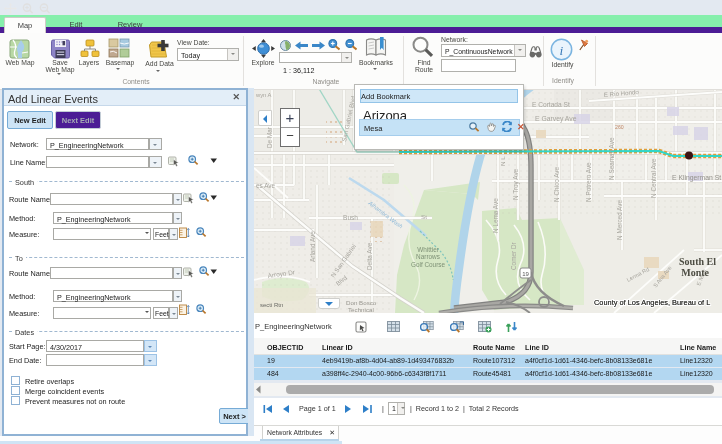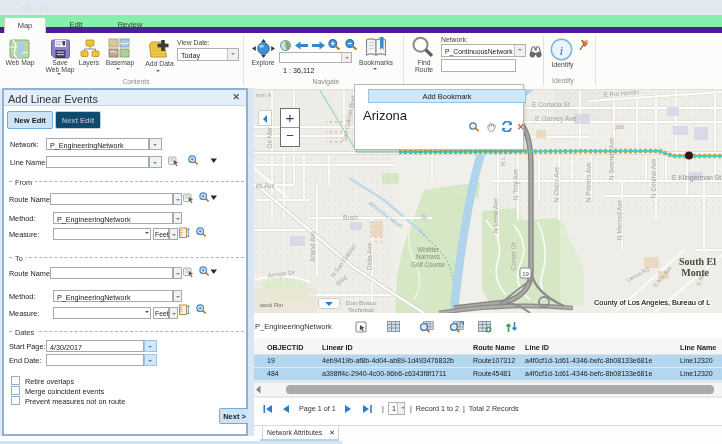--- a/index.html
+++ b/index.html
@@ -29,21 +29,21 @@
 .cbtxt { position:absolute; left:3px; top:2px; font-size:7.2px; color:#222; white-space:nowrap; }
 .darr { position:absolute; width:0; height:0; border:2.6px solid transparent; border-top-color:#555; }
 #lpanel { position:absolute; left:2px; top:88px; width:246px; height:348px;
   background:#fff; border:2px solid #8fb2d4; }
 #lphead { position:absolute; left:0; top:0; width:242px; height:16px;
   background:#e3eef8; border-bottom:1px solid #c6d8ea; }
 #lphead .t { position:absolute; left:4px; top:3px; font-size:11px; color:#333; }
 #lphead .x { position:absolute; right:6px; top:2px; font-size:9px; color:#555; font-weight:bold; }
 .btn { position:absolute; background:#cde4f6; border:1px solid #76abd6; border-radius:2px;
   font-size:7.5px; color:#1c1c1c; text-align:center;font-weight:bold; }
-.btn.dis { background:#0c4a6e; border-color:#c3cdd6; color:#a6adb4; }
+.btn.dis { background:#4c1d95; border-color:#c3cdd6; color:#a6adb4; }
 .flbl { position:absolute; font-size:7.3px; color:#222; }
 .inp { position:absolute; height:12px; background:#fff; border:1px solid #a9a9a5; }
 .inp .tx { position:absolute; left:3px; top:1.5px; font-size:7.2px; color:#222; white-space:nowrap; }
 .dbox { position:absolute; width:13px; height:12px; background:#eef3f8; border:1px solid #a9a9a5; }
 .dbox:after { content:""; position:absolute; left:3px; top:4.5px; border:2.8px solid transparent;
   border-top-color:#7b8894; }
 .gsep { position:absolute; left:5px; width:235px; border-top:1px dashed #a0b8d0; }
 .gsep .gt { position:absolute; left:5px; top:-4.5px; background:#fff; padding:0 3px;
   font-size:7.3px; color:#333; }
 .dbox.sm { width:9px; }
@@ -62,21 +62,21 @@
 #hthumb { position:absolute; left:36px; top:2px; width:428px; height:9px; background:#ababab; border-radius:4px; }
 #pager { position:absolute; left:250px; top:398px; width:472px; height:27px; background:#fff; }
 #pager .pt { position:absolute; top:6px; font-size:7.2px; color:#333; white-space:nowrap; }
 #btabs { position:absolute; left:250px; top:425px; width:472px; height:19px;
   background:#fdfdfd; border-top:1px solid #d9d9d6; }
 #btab1 { position:absolute; left:12px; top:0px; width:77px; height:15px; background:#fff;
   border:1px solid #d2d2cf; border-top:none; font-size:6.8px; color:#333; }
 #bkpopup { position:absolute; left:354px; top:84px; width:170px; height:66px;
   background:#fff; border:1px solid #b9b9b5; box-shadow:1px 2px 3px rgba(0,0,0,.15); }
 #addbk { position:absolute; left:5px; top:4px; width:158px; height:14px; background:#cfe7f8;
-  border:1px solid #94c4e8; font-size:7.5px; color:#222; text-align:center; line-height:13px;margin-left:8px; }
+  border:1px solid #94c4e8; font-size:7.5px; color:#222; line-height:13px; }
 #bkaz { position:absolute; left:8px; top:23px; font-size:13px; color:#222; }
 #bkmesa { position:absolute; left:4px; top:34px; width:161px; height:17px; background:#c5e2f6;
   border:1px solid #a5cdec; }
 #bkmesa .t { position:absolute; left:4px; top:4px; font-size:7.5px; color:#222; }
 #zoomctl { position:absolute; left:280px; top:108px; width:20px; height:39px; background:#fff;
   border:1px solid #6e6e6e; }
 #zoomctl .plus { position:absolute; left:0; top:0; width:100%; height:19px; border-bottom:1px solid #9a9a9a;
   font-size:15px; color:#3a4258; text-align:center; line-height:17px; }
 #zoomctl .minus { position:absolute; left:0; top:20px; width:100%; height:18px;
   font-size:13px; color:#333; text-align:center; line-height:14px; }
@@ -342,38 +342,41 @@
 </div>
 <div id="collapse"></div>
 <div id="zoomctl">
       <div class="plus">+</div>
       <div class="minus">−</div>
     </div>
 <div id="maptab"></div>
 <div id="bkpopup">
   <div id="addbk">Add Bookmark</div>
   <div id="bkaz">Arizona</div>
+  <div id="bkmesa">
+        <span class="t">Mesa</span>
+      </div>
 </div>
 <div id="lpanel">
   <div id="lphead">
         <span class="t">Add Linear Events</span>
         <span class="x">✕</span>
       </div>
   <div class="btn" style="left:3px; top:21px; width:46px; height:18px; line-height:17px;">New Edit</div>
   <div class="btn dis" style="left:51px; top:21px; width:46px; height:18px; line-height:17px;">Next Edit</div>
   <div class="flbl" style="left:6px; top:50px;">Network:</div>
   <div class="inp" style="left:42px; top:48px; width:103px;">
         <span class="tx">P_EngineeringNetwork</span>
       </div>
   <div class="dbox" style="left:145px; top:48px;"></div>
   <div class="flbl" style="left:6px; top:68px;">Line Name:</div>
   <div class="inp" style="left:42px; top:66px; width:103px;"></div>
   <div class="dbox" style="left:145px; top:66px;"></div>
   <div class="gsep" style="top:91px;">
-        <span class="gt" style="left:3px;">From</span>
+        <span class="gt" style="left:3px;">South</span>
       </div>
   <div class="flbl" style="left:5px; top:105px;">Route Name:</div>
   <div class="inp" style="left:46px; top:103px; width:123px;"></div>
   <div class="dbox sm" style="left:169px; top:103px;"></div>
   <div class="flbl" style="left:5px; top:124px;">Method:</div>
   <div class="inp" style="left:49px; top:122px; width:120px;">
         <span class="tx">P_EngineeringNetwork</span>
       </div>
   <div class="dbox sm" style="left:169px; top:122px;"></div>
   <div class="flbl" style="left:5px; top:140px;">Measure:</div>

